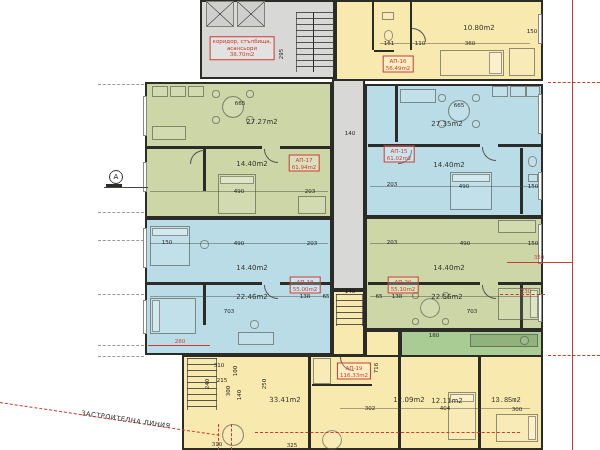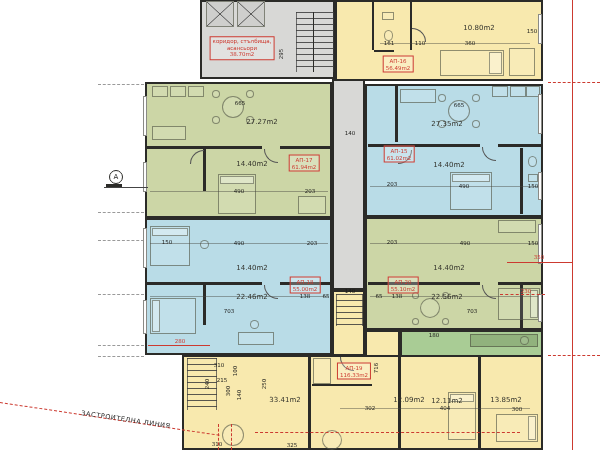--- a/index.html
+++ b/index.html
@@ -221,21 +221,21 @@
       <span class="roomlabel" style="left: 447px; top: 124px;">27.35m2</span>
       <span class="roomlabel" style="left: 449px; top: 165px;">14.40m2</span>
       <span class="roomlabel" style="left: 252px; top: 268px;">14.40m2</span>
       <span class="roomlabel" style="left: 252px; top: 297px;">22.46m2</span>
       <span class="roomlabel" style="left: 449px; top: 268px;">14.40m2</span>
       <span class="roomlabel" style="left: 447px; top: 297px;">22.56m2</span>
       <span class="roomlabel" style="left: 479px; top: 28px;">10.80m2</span>
       <span class="roomlabel" style="left: 285px; top: 400px;">33.41m2</span>
       <span class="roomlabel" style="left: 369px; top: 400px; margin-left: 40px;">12.09m2</span>
       <span class="roomlabel" style="left: 447px; top: 401px;">12.11m2</span>
-      <span class="roomlabel" style="left: 506px; top: 400px;">13.85m2</span>
+      <span class="roomlabel" style="left: 506px; top: 400px; font-family: Liberation Mono, monospace;">13.85m2</span>
     </div>
   <div class="layer">
       <div class="aptag" style="left: 399px; top: 154px;">
         <div>АП-15</div>
         <div>61.02m2</div>
       </div>
       <div class="aptag" style="left: 398px; top: 64px;">
         <div>АП-16</div>
         <div>56.49m2</div>
       </div>

